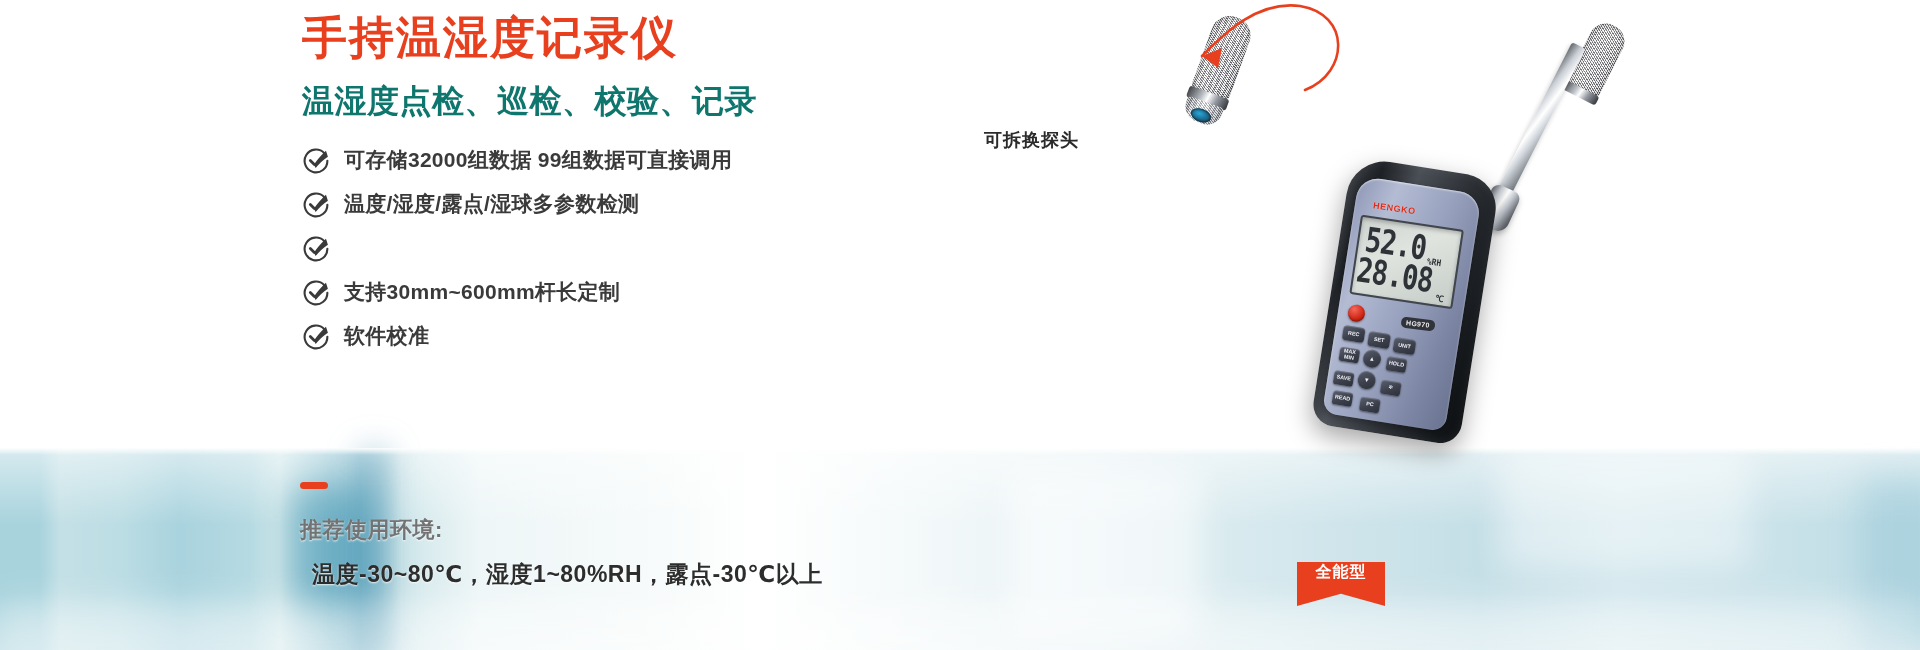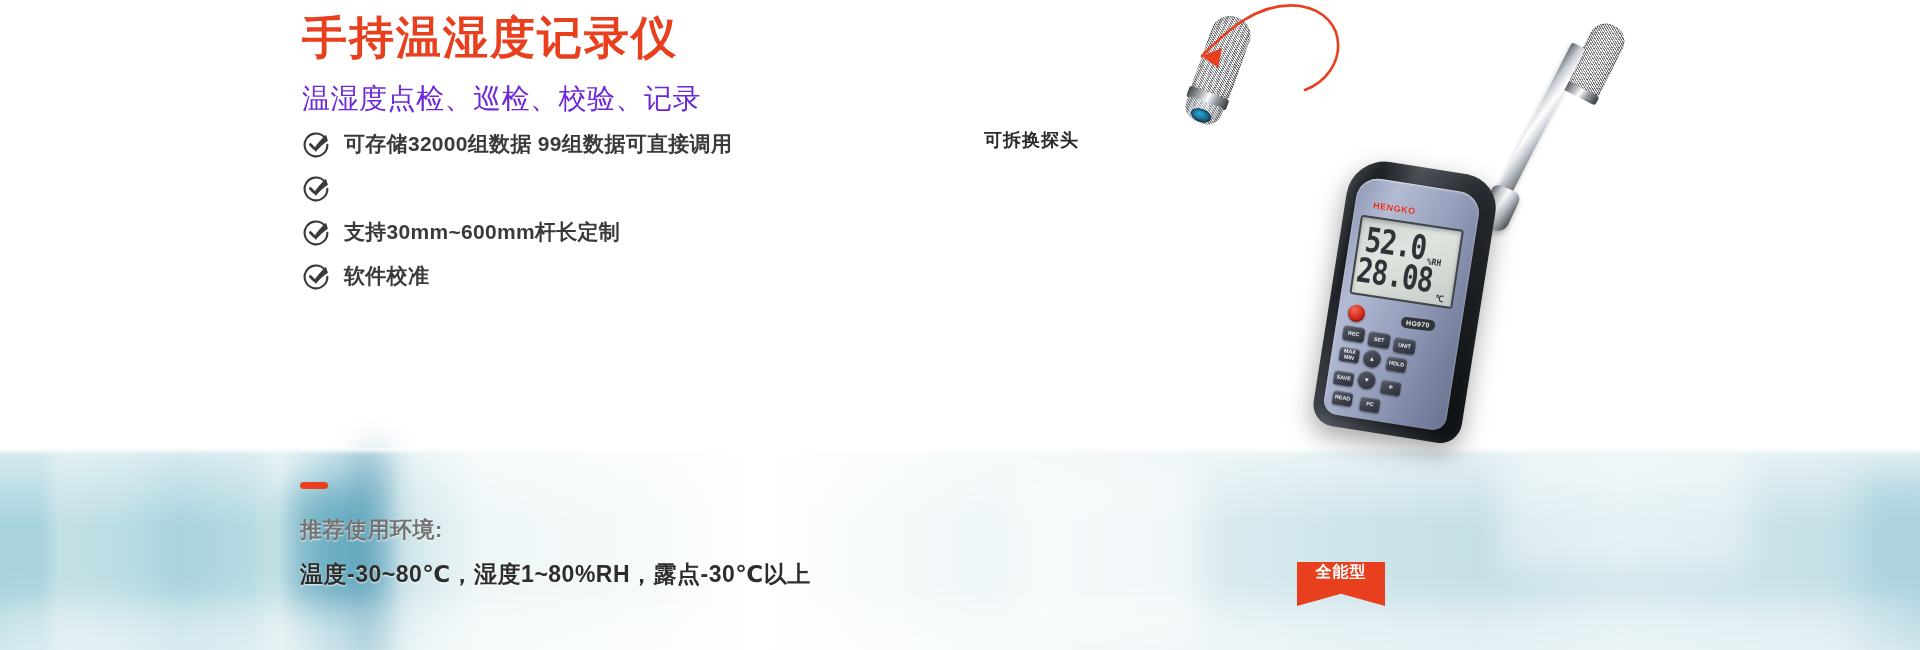--- a/index.html
+++ b/index.html
@@ -68,31 +68,31 @@
     position: absolute; left: 0; top: 0; width: 960px; height: 548px; z-index: 6;
   }
   .title {
     position: absolute; left: 302px; top: 8px;
     font-size: 45px; font-weight: bold; letter-spacing: 2px;
     color: #E8401F;
     white-space: nowrap;
   }
   .subtitle {
     position: absolute; left: 302px; top: 80px;
-    font-size: 28px; font-weight: normal; letter-spacing: .5px;
-    color: #6d28d9;
+    font-size: 32px; font-weight: bold; letter-spacing: .5px;
+    color: #0f766e;
     white-space: nowrap;
   }
 
   .features {
     position: absolute; left: 302px; top: 130px;
     width: 640px;
   }
   .feature {
-    display: flex; align-items: flex-start;
+    display: flex; align-items: flex-end;
     height: 44px;
     white-space: nowrap;
   }
   .feature .chk {
     width: 28px; height: 28px; flex: 0 0 28px;
     margin-right: 14px;
     position: relative; top: 0px;
   }
   .feature .chk svg { display: block; width: 28px; height: 28px; }
   .feature .txt {
@@ -108,21 +108,21 @@
   }
   .env-block {
     position: absolute; left: 300px; top: 515px; z-index: 7;
     white-space: nowrap;
   }
   .env-line1 {
     font-size: 22px; font-weight: bold; color: #737373; letter-spacing: .5px;
     text-shadow: 0 1px 2px rgba(255,255,255,.85);
   }
   .env-line2 {
-    margin-top: 14px; 
+    margin-top: 14px; margin-left: 12px;
     font-size: 23px; font-weight: bold; color: #2D2D2D; letter-spacing: .5px;
     text-shadow: 0 1px 2px rgba(255,255,255,.85);
   }
 
   
   .product-zone {
     position: absolute; left: 960px; top: 0; width: 960px; height: 650px; z-index: 5;
   }
 
   
@@ -321,20 +321,30 @@
         <span class="chk">
           <svg viewBox="0 0 32 32">
             <path d="M25.5 8.2A13 13 0 1 0 29 17" fill="none" stroke="#3A3A3A" stroke-width="2.4" stroke-linecap="round"></path>
             <path d="M9.5 16.6l4.6 4.6" fill="none" stroke="#3A3A3A" stroke-width="3.2" stroke-linecap="round"></path>
             <path d="M13.6 21.4C17 16 21.6 10.6 27.4 5.4l2.2 6.8C24.2 16 19.4 20.4 15.6 25z" fill="#3A3A3A"></path>
           </svg>
         </span>
         <span class="txt">可存储32000组数据  99组数据可直接调用</span>
       </div>
 
+      <div class="feature">
+        <span class="chk">
+          <svg viewBox="0 0 32 32">
+            <path d="M25.5 8.2A13 13 0 1 0 29 17" fill="none" stroke="#3A3A3A" stroke-width="2.4" stroke-linecap="round"></path>
+            <path d="M9.5 16.6l4.6 4.6" fill="none" stroke="#3A3A3A" stroke-width="3.2" stroke-linecap="round"></path>
+            <path d="M13.6 21.4C17 16 21.6 10.6 27.4 5.4l2.2 6.8C24.2 16 19.4 20.4 15.6 25z" fill="#3A3A3A"></path>
+          </svg>
+        </span>
+        <span class="txt">温度/湿度/露点/湿球多参数检测</span>
+      </div>
 
       <div class="feature">
         <span class="chk">
           <svg viewBox="0 0 32 32">
             <path d="M25.5 8.2A13 13 0 1 0 29 17" fill="none" stroke="#3A3A3A" stroke-width="2.4" stroke-linecap="round"></path>
             <path d="M9.5 16.6l4.6 4.6" fill="none" stroke="#3A3A3A" stroke-width="3.2" stroke-linecap="round"></path>
             <path d="M13.6 21.4C17 16 21.6 10.6 27.4 5.4l2.2 6.8C24.2 16 19.4 20.4 15.6 25z" fill="#3A3A3A"></path>
           </svg>
         </span>
       </div>

